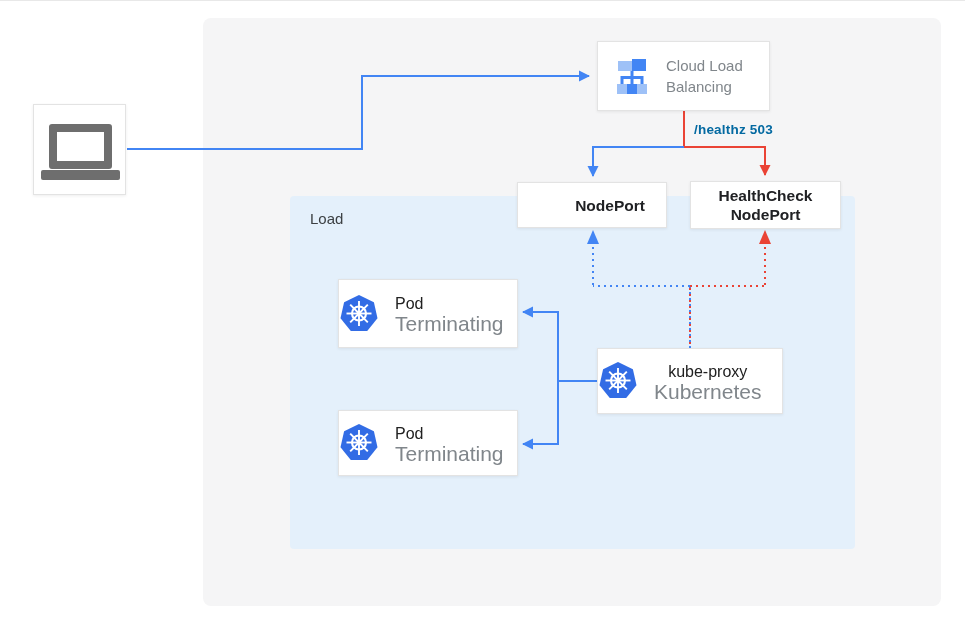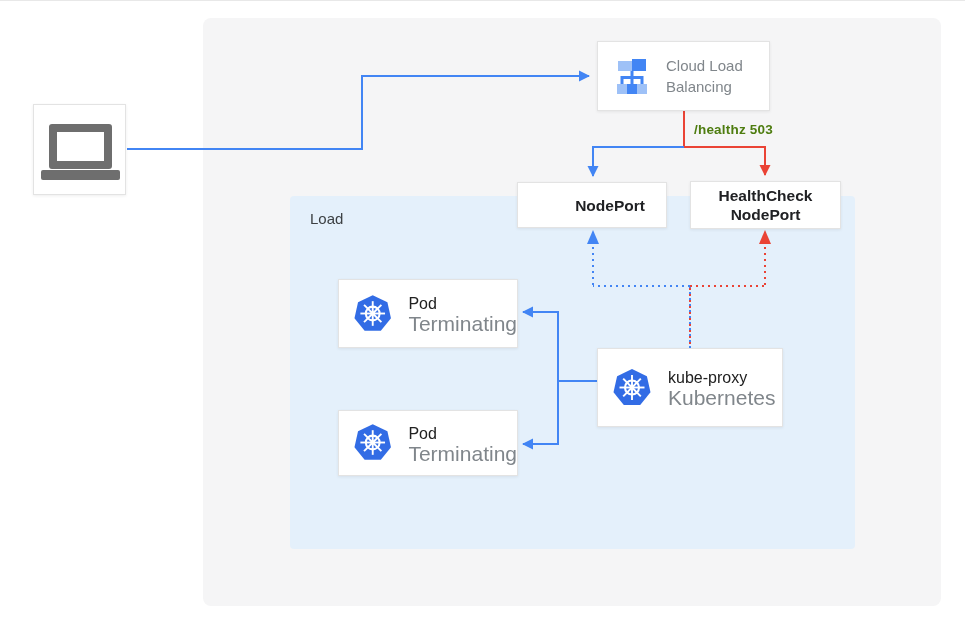--- a/index.html
+++ b/index.html
@@ -16,29 +16,29 @@
   .laptop-screen { position:absolute; left:15px; top:19px; width:63px; height:45px; border:8px solid #6e6e6e; border-radius:3px; background:#fff; }
   .laptop-base { position:absolute; left:7px; top:65px; width:79px; height:10px; background:#6e6e6e; border-radius:2px; }
 
   .clb-box { left:597px; top:40px; width:173px; height:70px; padding-left:14px; }
   .clb-text { margin-left:14px; width:100px; font-size:15px; line-height:21px; color:#80868b; }
 
   .port-box { justify-content:center; text-align:center; font-weight:bold; font-size:15.5px; color:#202124; line-height:19px;padding-left:36px; }
   .nodeport-box { left:517px; top:181px; width:150px; height:46px; }
   .healthcheck-box { left:690px; top:180px; width:151px; height:48px; padding:8px 10px; }
 
-  .k8s-box { padding-left:14px; }
+  .k8s-box { }
   .pod1-box { left:338px; top:278px; width:180px; height:69px; }
   .pod2-box { left:338px; top:409px; width:180px; height:66px; }
-  .kproxy-box { left:597px; top:347px; width:186px; height:79px; }
+  .kproxy-box { left:597px; top:347px; width:186px; height:66px;text-align:center; }
   .k8s-text { margin-left:16px; }
   .box-title { font-size:16px; color:#212121; line-height:21px; }
   .box-sub { font-size:21px; color:#80868b; line-height:20px; }
 
-  .healthz-label { position:absolute; left:694px; top:121px; font-size:13.5px; font-weight:bold; color:#4d7c0f; letter-spacing:0.2px; }
+  .healthz-label { position:absolute; left:694px; top:121px; font-size:13.5px; font-weight:bold; color:#0369a1; letter-spacing:0.2px; }
 
   svg.wires { position:absolute; left:0; top:0; width:965px; height:623px; pointer-events:none; }
 </style>
 </head>
 <body>
 
 <div class="stage">
 
   <div class="canvas"></div>
 

